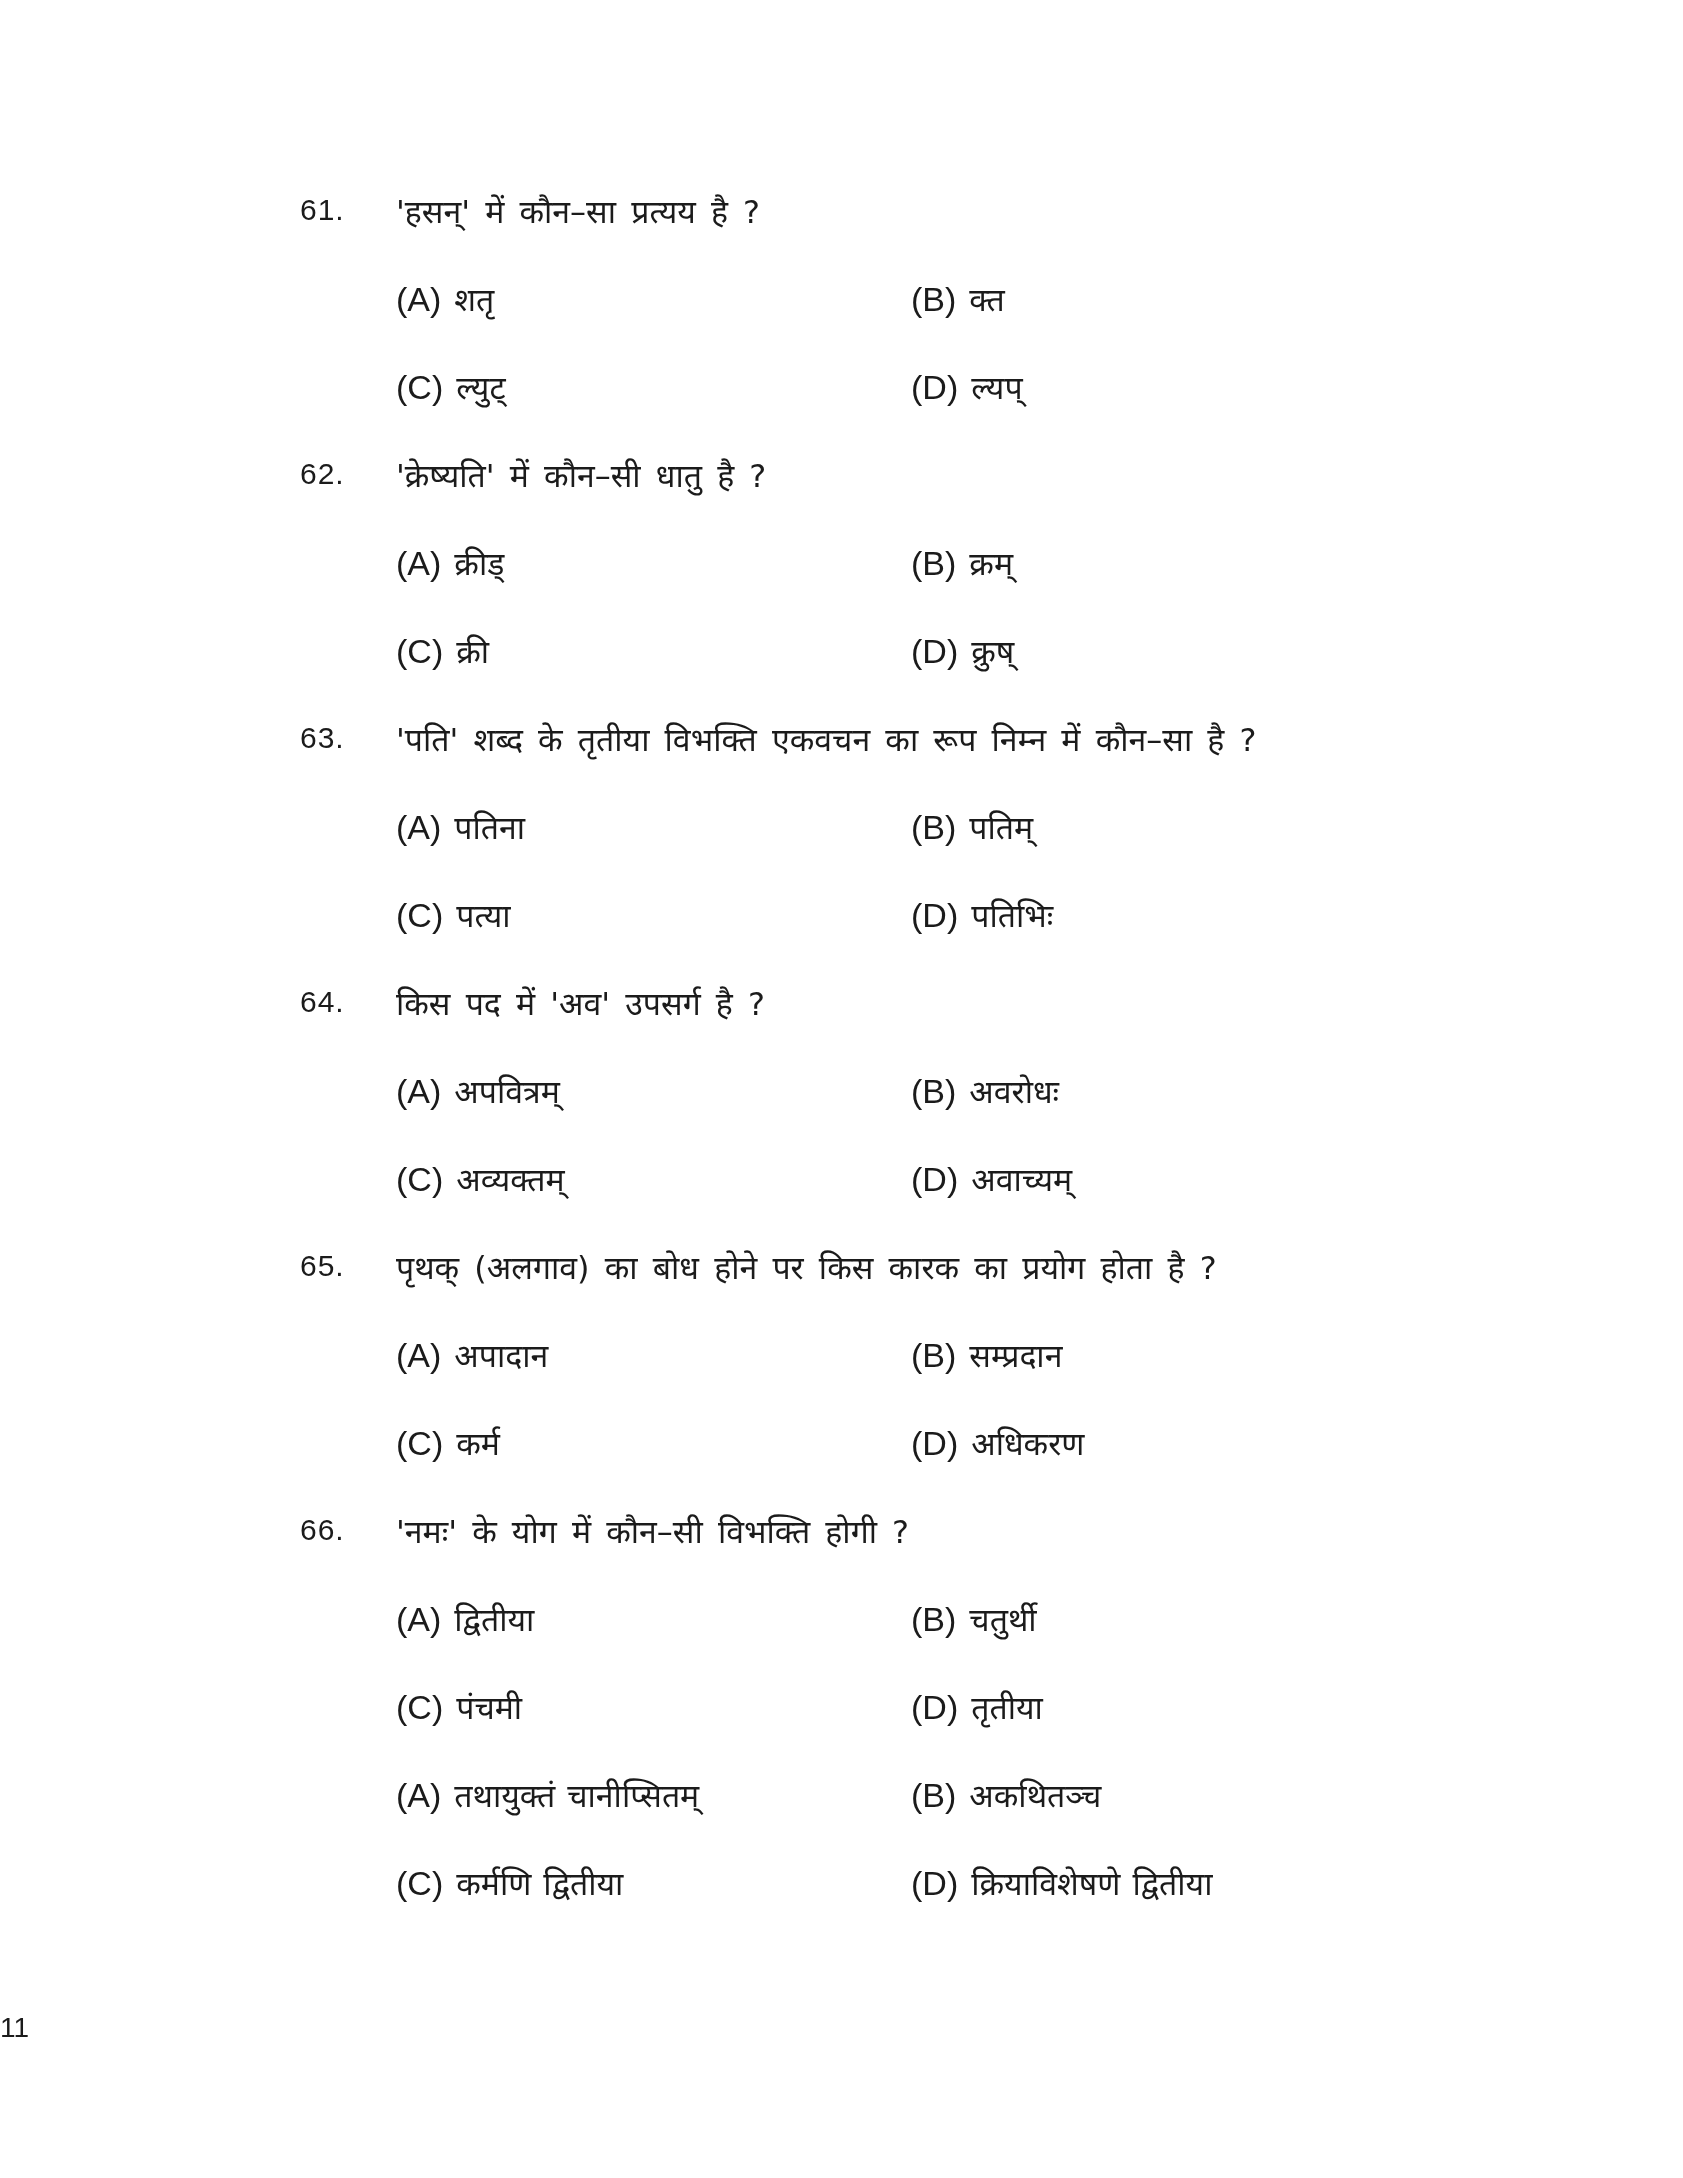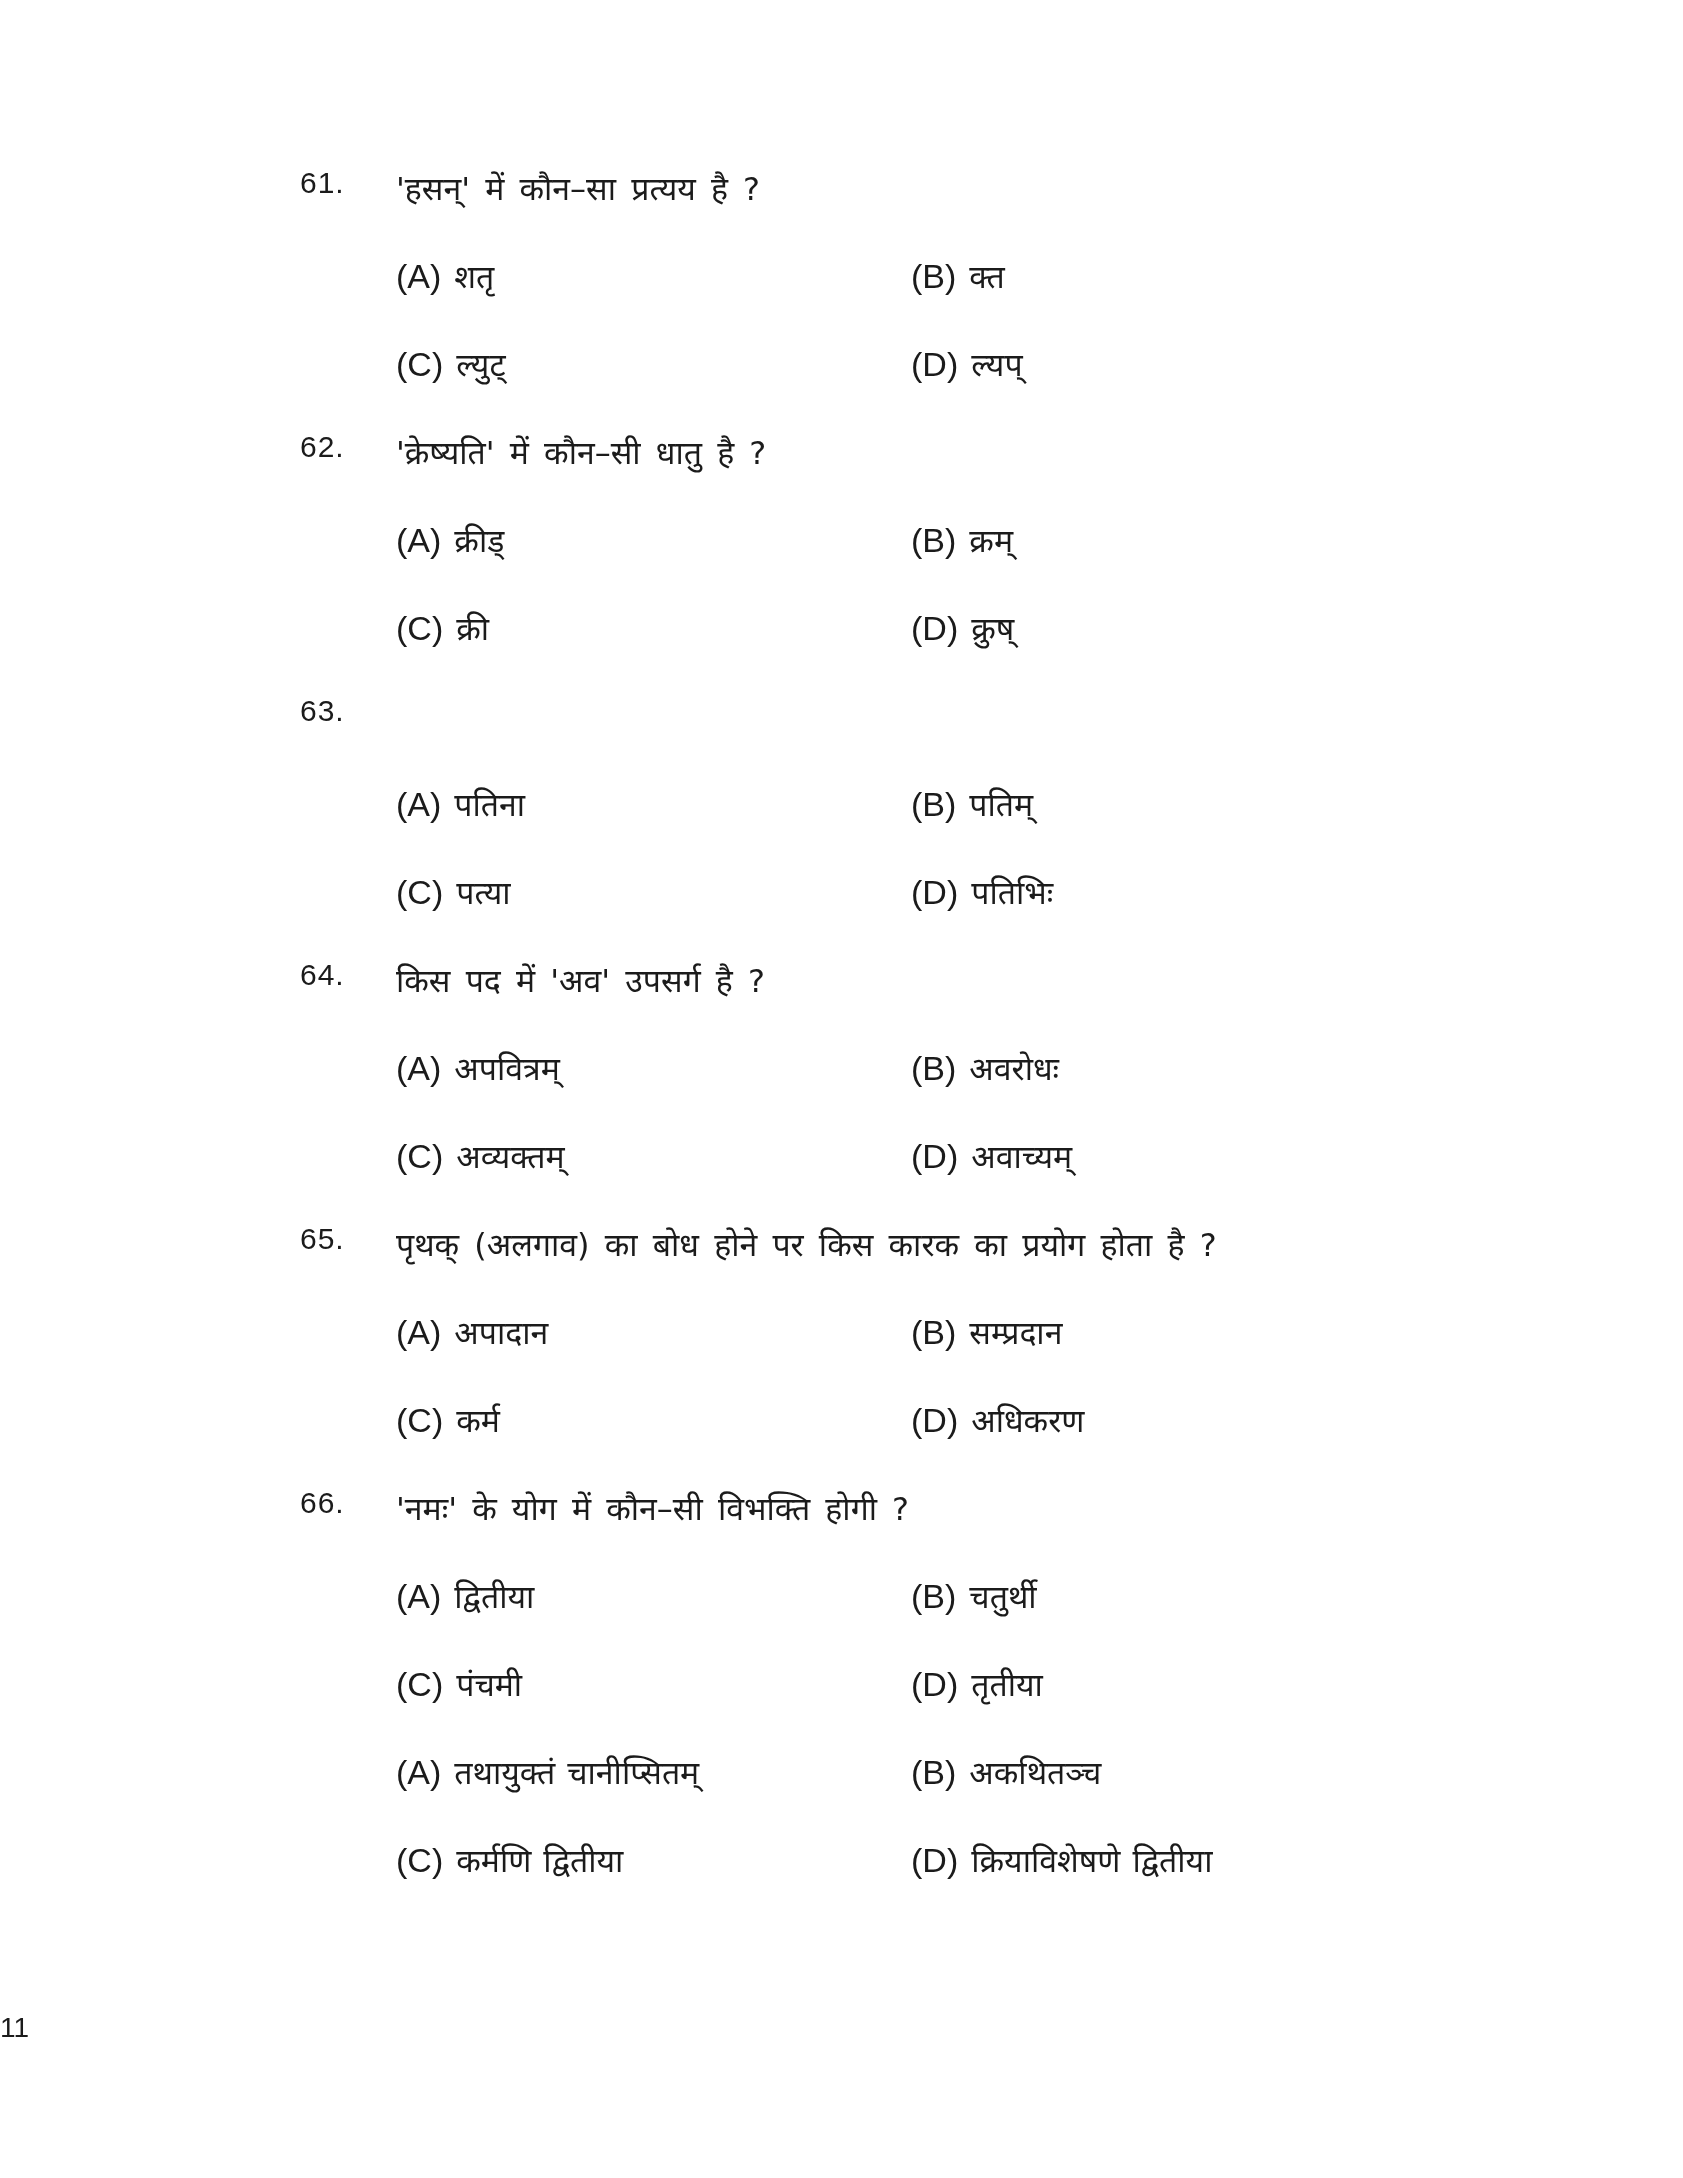--- a/index.html
+++ b/index.html
@@ -11,21 +11,21 @@
     margin: 0 auto;
     background: #ffffff;
     color: #1b1b1b;
     font-family: "DejaVu Sans", sans-serif;
     padding-top: 166px;
     overflow: hidden;
   }
   .row {
     height: 88px;
     display: flex;
-    align-items: flex-start;
+    align-items: center;
     white-space: nowrap;
   }
   .q-row { padding-left: 300px; }
   .q-num {
     width: 96px;
     flex: 0 0 96px;
     font-size: 30px;
     font-family: "Liberation Sans", sans-serif;
     letter-spacing: 1px;
   }
@@ -118,20 +118,21 @@
       <span class="opt">
         <span class="opt-label">(D)</span>
         <span class="opt-text">क्रुष्</span>
       </span>
     </div>
   </section>
 
   <section>
     <div class="row q-row">
       <span class="q-num">63.</span>
+      <span class="q-text">'पति' शब्द के तृतीया विभक्ति एकवचन का रूप निम्न में कौन–सा है ?</span>
     </div>
     <div class="row opt-row">
       <span class="opt opt-first">
         <span class="opt-label">(A)</span>
         <span class="opt-text">पतिना</span>
       </span>
       <span class="opt">
         <span class="opt-label">(B)</span>
         <span class="opt-text">पतिम्</span>
       </span>

